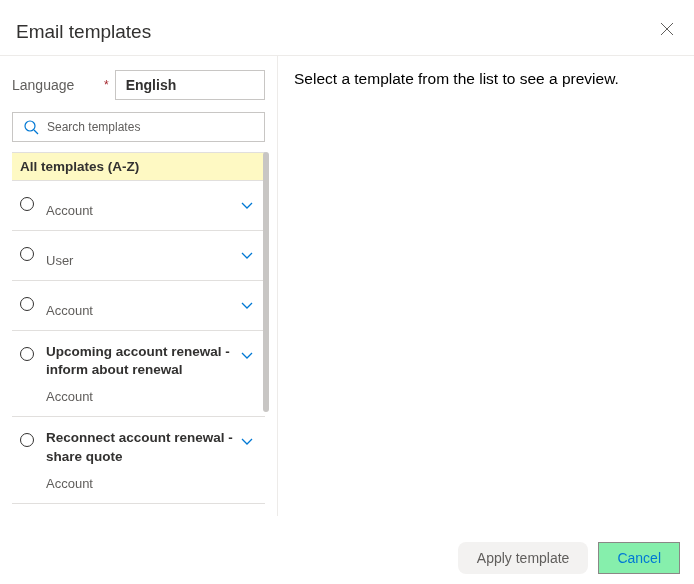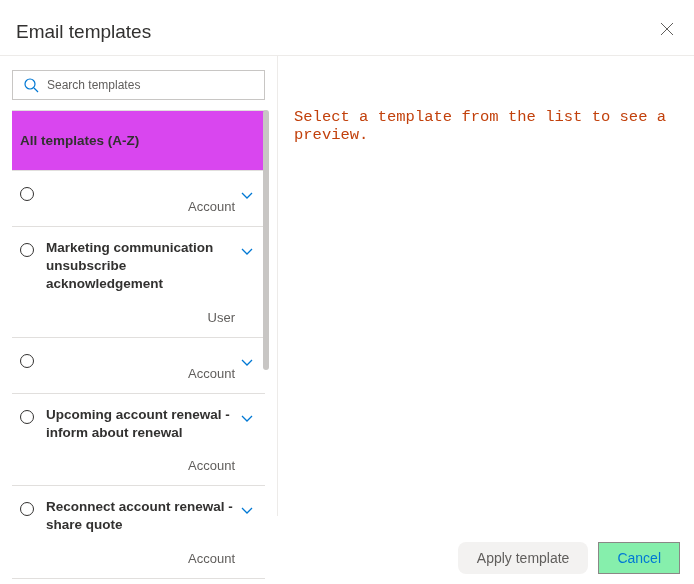--- a/index.html
+++ b/index.html
@@ -100,25 +100,25 @@
   .scrollbar {
     position: absolute;
     right: -4px;
     top: 0;
     width: 6px;
     height: 260px;
     background: #c8c6c4;
     border-radius: 3px;
   }
   .section-header {
-    background: #d946ef;
+    background: #fef9c3;
     border: 1px solid #e1dfdd;
     border-left: none;
     border-right: none;
-    padding: 22px 8px;
+    padding: 6px 8px;
     font-weight: 600;
     font-size: 13.5px;
   }
   .template-item {
     display: flex;
     align-items: flex-start;
     padding: 12px 6px 12px 2px;
     border-bottom: 1px solid #e1dfdd;
     cursor: pointer;
   }
@@ -136,38 +136,36 @@
   }
   .item-title {
     font-weight: 600;
     font-size: 13.5px;
     color: #323130;
     line-height: 1.35;
   }
   .item-subtitle {
     font-size: 13px;
     color: #605e5c;
-    margin-top: 16px;
-    text-align: right;
+    margin-top: 10px;
   }
   .chevron {
     color: #0078d4;
     flex-shrink: 0;
     margin-top: 4px;
     margin-right: 4px;
   }
   .right-panel {
     flex: 1;
     padding: 14px 16px;
   }
   .preview-placeholder {
-    font-family: Liberation Mono, monospace;
+    font-family: Liberation Sans, sans-serif;
     font-size: 15.5px;
-    color: #c2410c;
-    margin-top: 38px;
+    color: #000000;
   }
   .footer {
     position: absolute;
     bottom: 0;
     right: 0;
     left: 0;
     display: flex;
     justify-content: flex-end;
     gap: 10px;
     padding: 10px 14px;
@@ -198,20 +196,25 @@
   <button class="close-btn">
     <svg width="14" height="14" viewBox="0 0 14 14">
         <path d="M1 1 L13 13 M13 1 L1 13" stroke="#605e5c" stroke-width="1" fill="none"></path>
       </svg>
   </button>
 </div>
 
 <div class="content">
   <div class="left-panel">
 
+    <div class="language-row">
+      <span class="language-label">Language</span>
+      <span class="req-asterisk">*</span>
+      <div class="language-value-box">English</div>
+    </div>
 
     <div class="search-box">
       <svg class="search-icon" width="16" height="16" viewBox="0 0 16 16">
           <circle cx="7" cy="7" r="5" stroke="#0078d4" stroke-width="1.2" fill="none"></circle>
           <line x1="11" y1="11" x2="15" y2="15" stroke="#0078d4" stroke-width="1.2"></line>
         </svg>
       <input class="search-input" type="text" placeholder="Search templates" style="">
     </div>
 
     <div class="list-container">
@@ -223,21 +226,20 @@
           <div class="item-subtitle">Account</div>
         </div>
         <svg class="chevron" width="16" height="16" viewBox="0 0 16 16">
             <path d="M3 6 L8 11 L13 6" stroke="#0078d4" stroke-width="1.3" fill="none"></path>
           </svg>
       </div>
 
       <div class="template-item">
         <span class="radio"></span>
         <div class="item-text">
-          <div class="item-title">Marketing communication unsubscribe acknowledgement</div>
           <div class="item-subtitle">User</div>
         </div>
         <svg class="chevron" width="16" height="16" viewBox="0 0 16 16">
             <path d="M3 6 L8 11 L13 6" stroke="#0078d4" stroke-width="1.3" fill="none"></path>
           </svg>
       </div>
 
       <div class="template-item">
         <span class="radio"></span>
         <div class="item-text">

